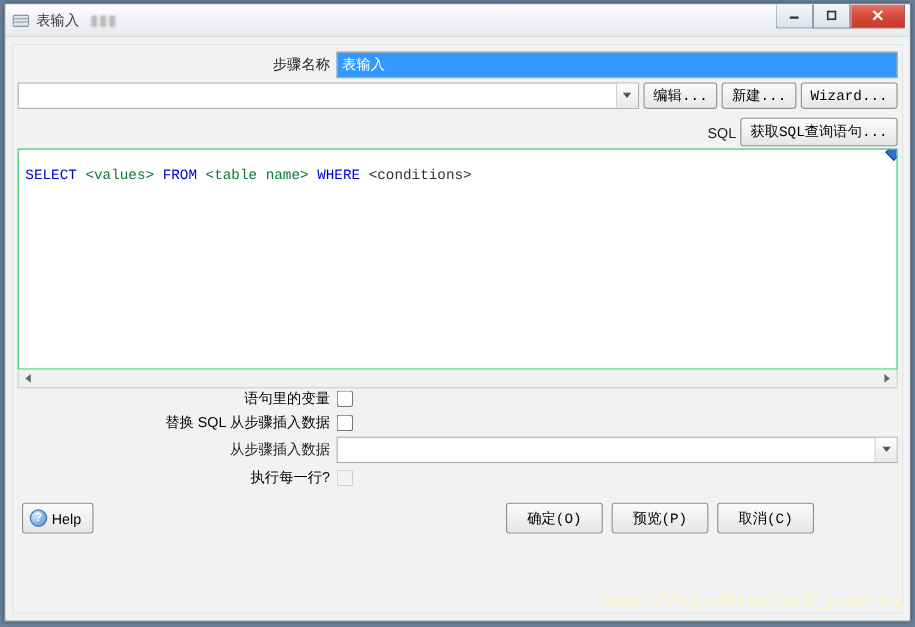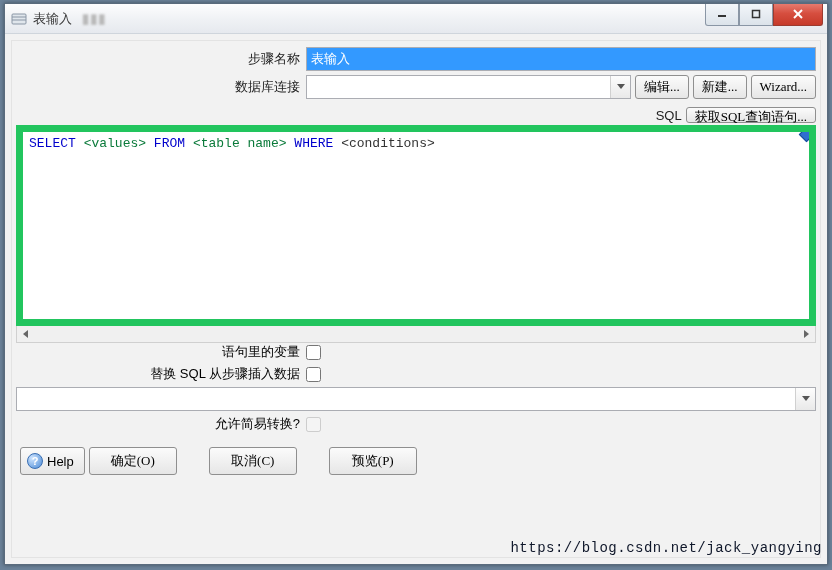--- a/index.html
+++ b/index.html
@@ -138,21 +138,21 @@
     display: flex;
     align-items: center;
     justify-content: center;
   }
   .btn {
     height: 24px;
     padding: 0 8px;
     margin-left: 4px;
     border: 1px solid #8f8f8f;
     background: linear-gradient(#fbfbfb, #e6e6e6);
-    font-family: Liberation Serif, serif;
+    font-family: Liberation Mono, monospace;
     font-size: 13px;
     cursor: pointer;
     border-radius: 3px;
   }
 
   .sql-section {
     display: flex;
     align-items: center;
     margin-top: 4px;
   }
@@ -165,23 +165,23 @@
 
   .sql-editor-wrap {
     position: relative;
     margin-top: 2px;
     height: 218px;
     display: flex;
     flex-direction: column;
   }
   .sql-editor {
     flex: 1;
-    border: 7px solid #22c55e;
+    border: 1px solid #22c55e;
     background: #fff;
-    padding: 4px 6px;
+    padding: 16px 6px;
     font-family: "Courier New", monospace;
     font-size: 13px;
     white-space: pre;
     overflow: hidden;
     position: relative;
   }
   .sql-editor .kw { color: #0000cc; }
   .sql-editor .ph { color: #0a7a3a; }
   .sql-editor .plain { color: #333; }
   .diamond {
@@ -247,34 +247,34 @@
     width: 16px; height: 16px;
     border-radius: 50%;
     background: radial-gradient(circle at 30% 30%, #cfe5ff, #4a8ad6);
     display: flex; align-items: center; justify-content: center;
     color: #fff; font-weight: bold; font-size: 11px;
     border: 1px solid #3a6fb3;
   }
   .footer .center-btns {
     flex: 1;
     display: flex;
-    justify-content: flex-start;
-    gap: 28px;
+    justify-content: flex-end;
+    gap: 4px;
   }
   .footer .center-btns .btn {
     width: 88px;
     height: 28px;
   }
   .watermark {
     position: absolute;
     right: 10px;
     bottom: 14px;
-    color: #0f172a;
-    font-family: Liberation Mono, monospace;
-    font-size: 14px;
+    color: #fef9c3;
+    font-family: Liberation Serif, serif;
+    font-size: 18px;
     pointer-events: none;
     letter-spacing: 0.5px;
   }
 </style>
 </head>
 <body>
 
 <div class="window">
 
   <div class="titlebar">
@@ -310,37 +310,36 @@
 
   <div class="client">
     <div class="inner">
 
       <div class="form-row">
         <div class="lbl">步骤名称</div>
         <input class="text-input highlight" value="表输入" style="">
       </div>
 
       <div class="form-row">
-        <div class="lbl">数据库连接</div>
         <div class="combo">
           <input class="combo-text" value="" style="">
           <div class="combo-btn">
             <svg width="8" height="6">
                 <polygon points="0,0 8,0 4,5" fill="#555"></polygon>
               </svg>
           </div>
         </div>
         <button class="btn">编辑...</button>
         <button class="btn">新建...</button>
         <button class="btn">Wizard...</button>
       </div>
 
       <div class="sql-section">
         <div class="sql-label">SQL</div>
-        <button class="btn" style="height:16px">获取SQL查询语句...</button>
+        <button class="btn" style="height:26px">获取SQL查询语句...</button>
       </div>
 
       <div class="sql-editor-wrap">
         <div class="sql-editor"><span class="kw">SELECT</span> <span class="ph">&lt;values&gt;</span> <span class="kw">FROM</span> <span class="ph">&lt;table name&gt;</span> <span class="kw">WHERE</span> <span class="plain">&lt;conditions&gt;</span>
           <div class="diamond top"></div>
         </div>
         <div class="hscroll">
           <div class="arrow">
             <svg width="7" height="9">
                 <polygon points="6,0 6,8 1,4" fill="#666"></polygon>
@@ -358,43 +357,44 @@
 
       <div class="check-row">
         <div class="lbl">语句里的变量</div>
         <input type="checkbox" style="">
       </div>
       <div class="check-row">
         <div class="lbl">替换 SQL 从步骤插入数据</div>
         <input type="checkbox" style="">
       </div>
       <div class="form-row">
+        <div class="lbl">从步骤插入数据</div>
         <div class="combo">
           <input class="combo-text" value="" style="">
           <div class="combo-btn">
             <svg width="8" height="6">
                 <polygon points="0,0 8,0 4,5" fill="#555"></polygon>
               </svg>
           </div>
         </div>
       </div>
       <div class="check-row">
-        <div class="lbl disabled">允许简易转换?</div>
+        <div class="lbl disabled">执行每一行?</div>
         <input type="checkbox" disabled="" style="">
       </div>
 
       <div class="footer">
         <button class="help-btn">
           <span class="help-icon">?</span>
           <span>Help</span>
         </button>
         <div class="center-btns">
           <button class="btn">确定(O)</button>
+          <button class="btn">预览(P)</button>
           <button class="btn">取消(C)</button>
-          <button class="btn">预览(P)</button>
         </div>
         <div style="width:72px"></div>
       </div>
 
     </div>
   </div>
 </div>
 
 <div class="watermark">https://blog.csdn.net/jack_yangying</div>
 

